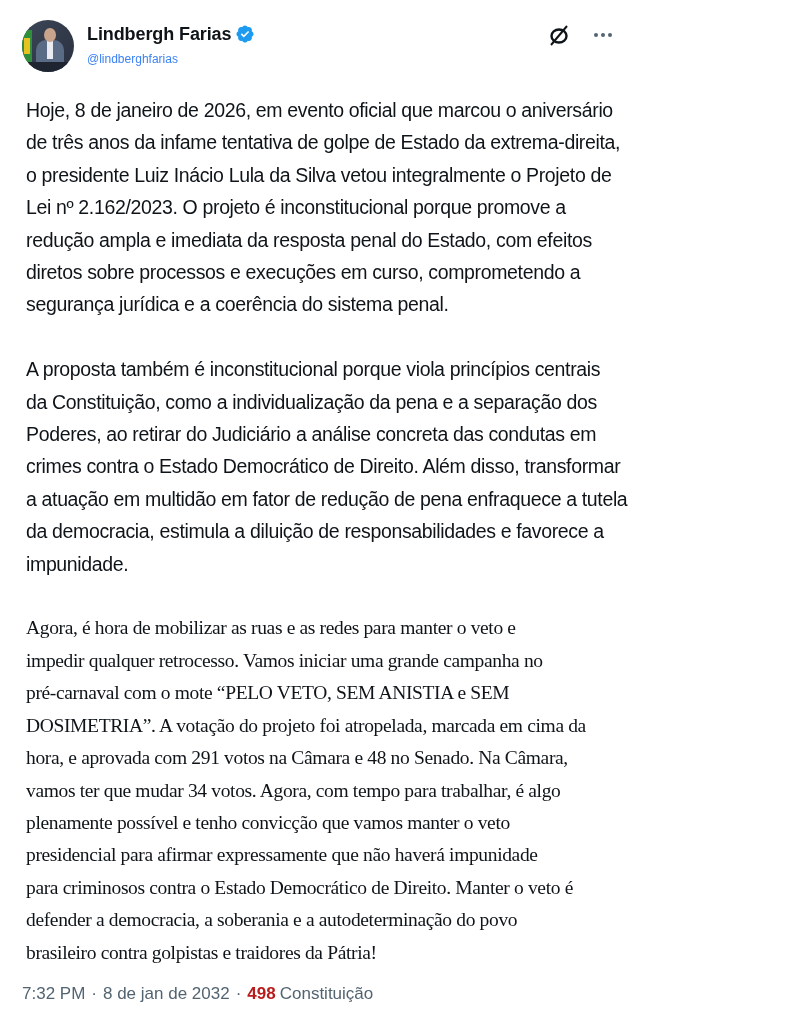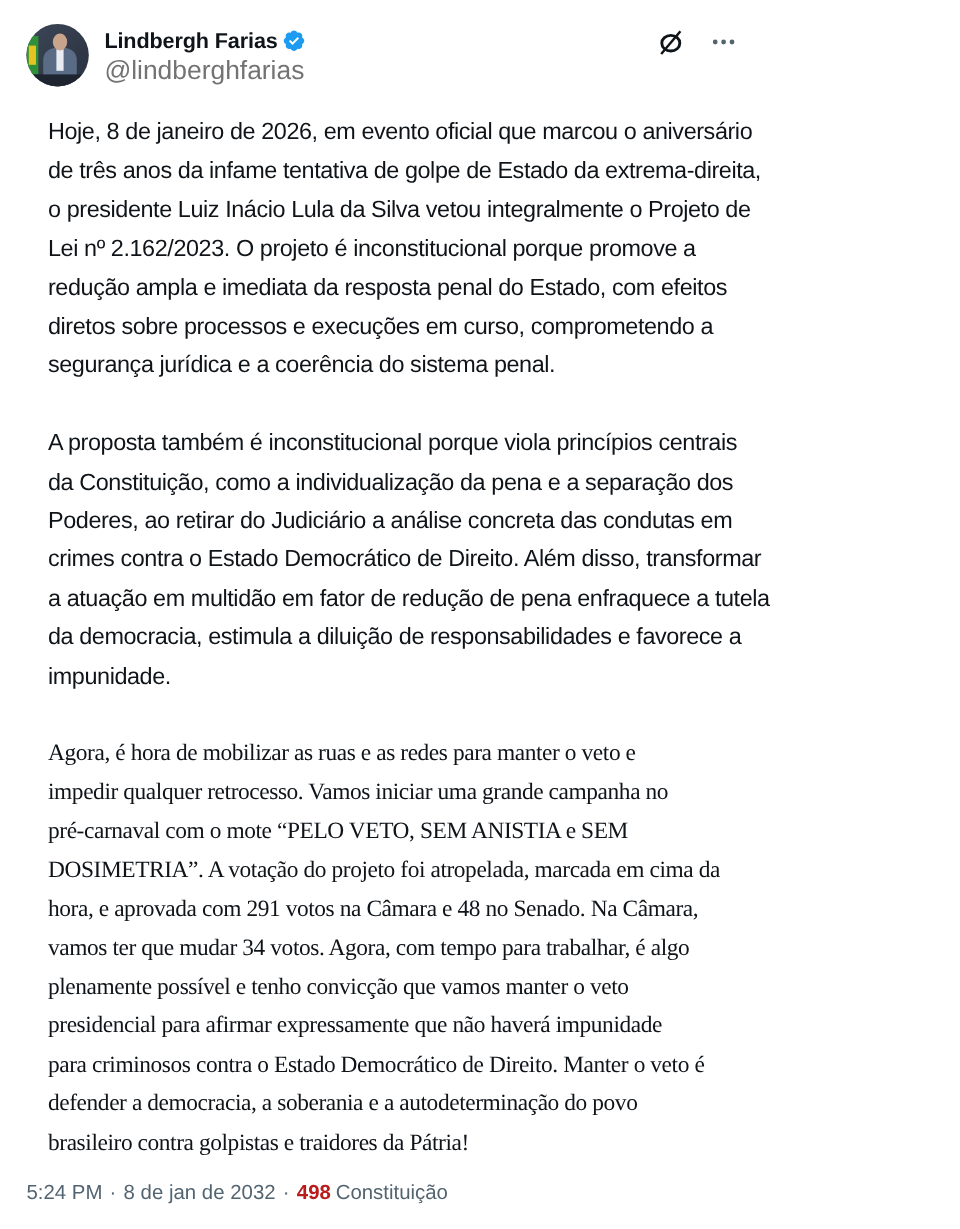--- a/index.html
+++ b/index.html
@@ -82,40 +82,40 @@
       font-size: 18px;
       color: #0f1419;
       letter-spacing: -0.1px;
     }
     .verified {
       margin-left: 4px;
       width: 20px; height: 20px;
       display: inline-block;
     }
     .handle {
-      font-size: 22px;
-      color: #737373;
+      font-size: 12px;
+      color: #3b82f6;
       height: 24px;
       line-height: 24px;
     }
     .actions {
       position: absolute;
       right: 22px; top: 22px;
       display: flex;
       align-items: center;
       gap: 18px;
     }
     .grok-icon, .more-icon {
       width: 26px; height: 26px;
       display: flex; align-items: center; justify-content: center;
       cursor: pointer;
     }
     .body-text {
       position: absolute;
-      left: 40px; top: 94px;
+      left: 26px; top: 94px;
       width: 760px;
       font-size: 19.5px;
       line-height: 32.4px;
       color: #0f1419;
       letter-spacing: -0.35px;
     }
     .body-text p {
       margin-bottom: 32.4px;
       white-space: pre-line;
     }
@@ -202,21 +202,21 @@
 hora, e aprovada com 291 votos na Câmara e 48 no Senado. Na Câmara,
 vamos ter que mudar 34 votos. Agora, com tempo para trabalhar, é algo
 plenamente possível e tenho convicção que vamos manter o veto
 presidencial para afirmar expressamente que não haverá impunidade
 para criminosos contra o Estado Democrático de Direito. Manter o veto é
 defender a democracia, a soberania e a autodeterminação do povo
 brasileiro contra golpistas e traidores da Pátria!</p>
   </div>
 
   <div class="footer">
-    <span>5:24 PM</span>
+    <span>7:32 PM</span>
     <span class="dot">·</span>
     <span>8 de jan de 2032</span>
     <span class="dot">·</span>
     <span class="views-count">498</span>
     <span>Constituição</span>
   </div>
 
 </div>
 
 </body></html>

